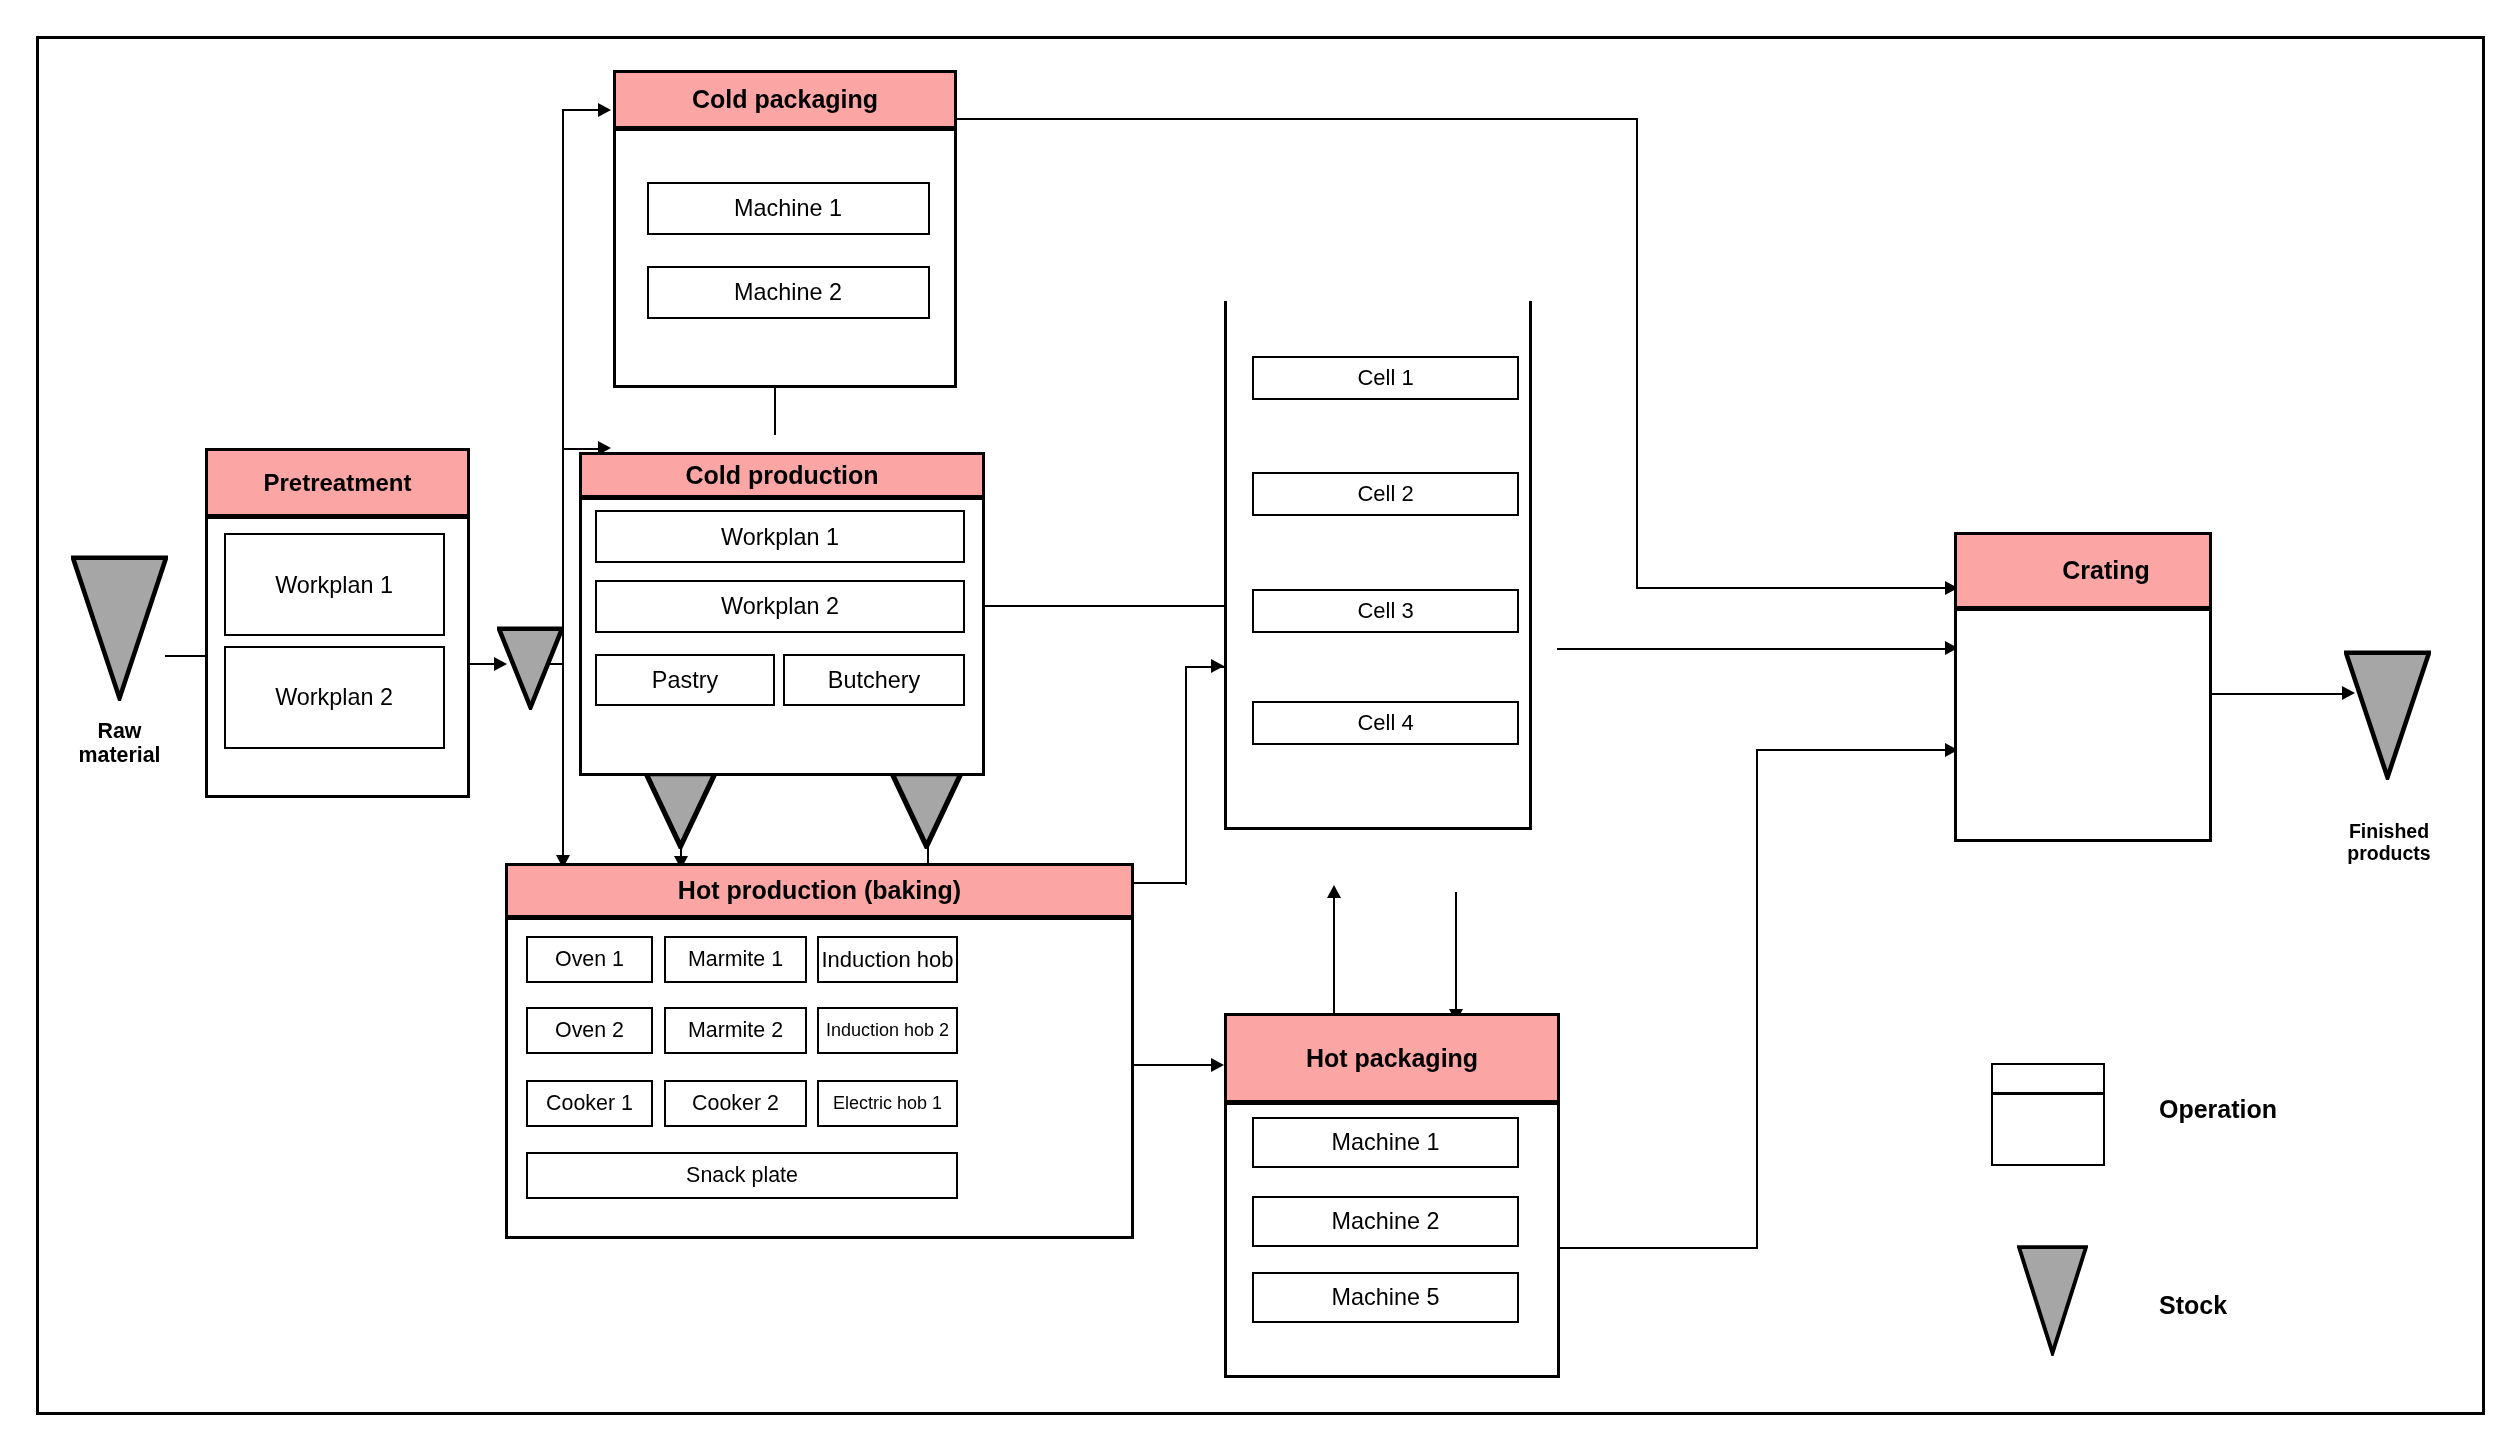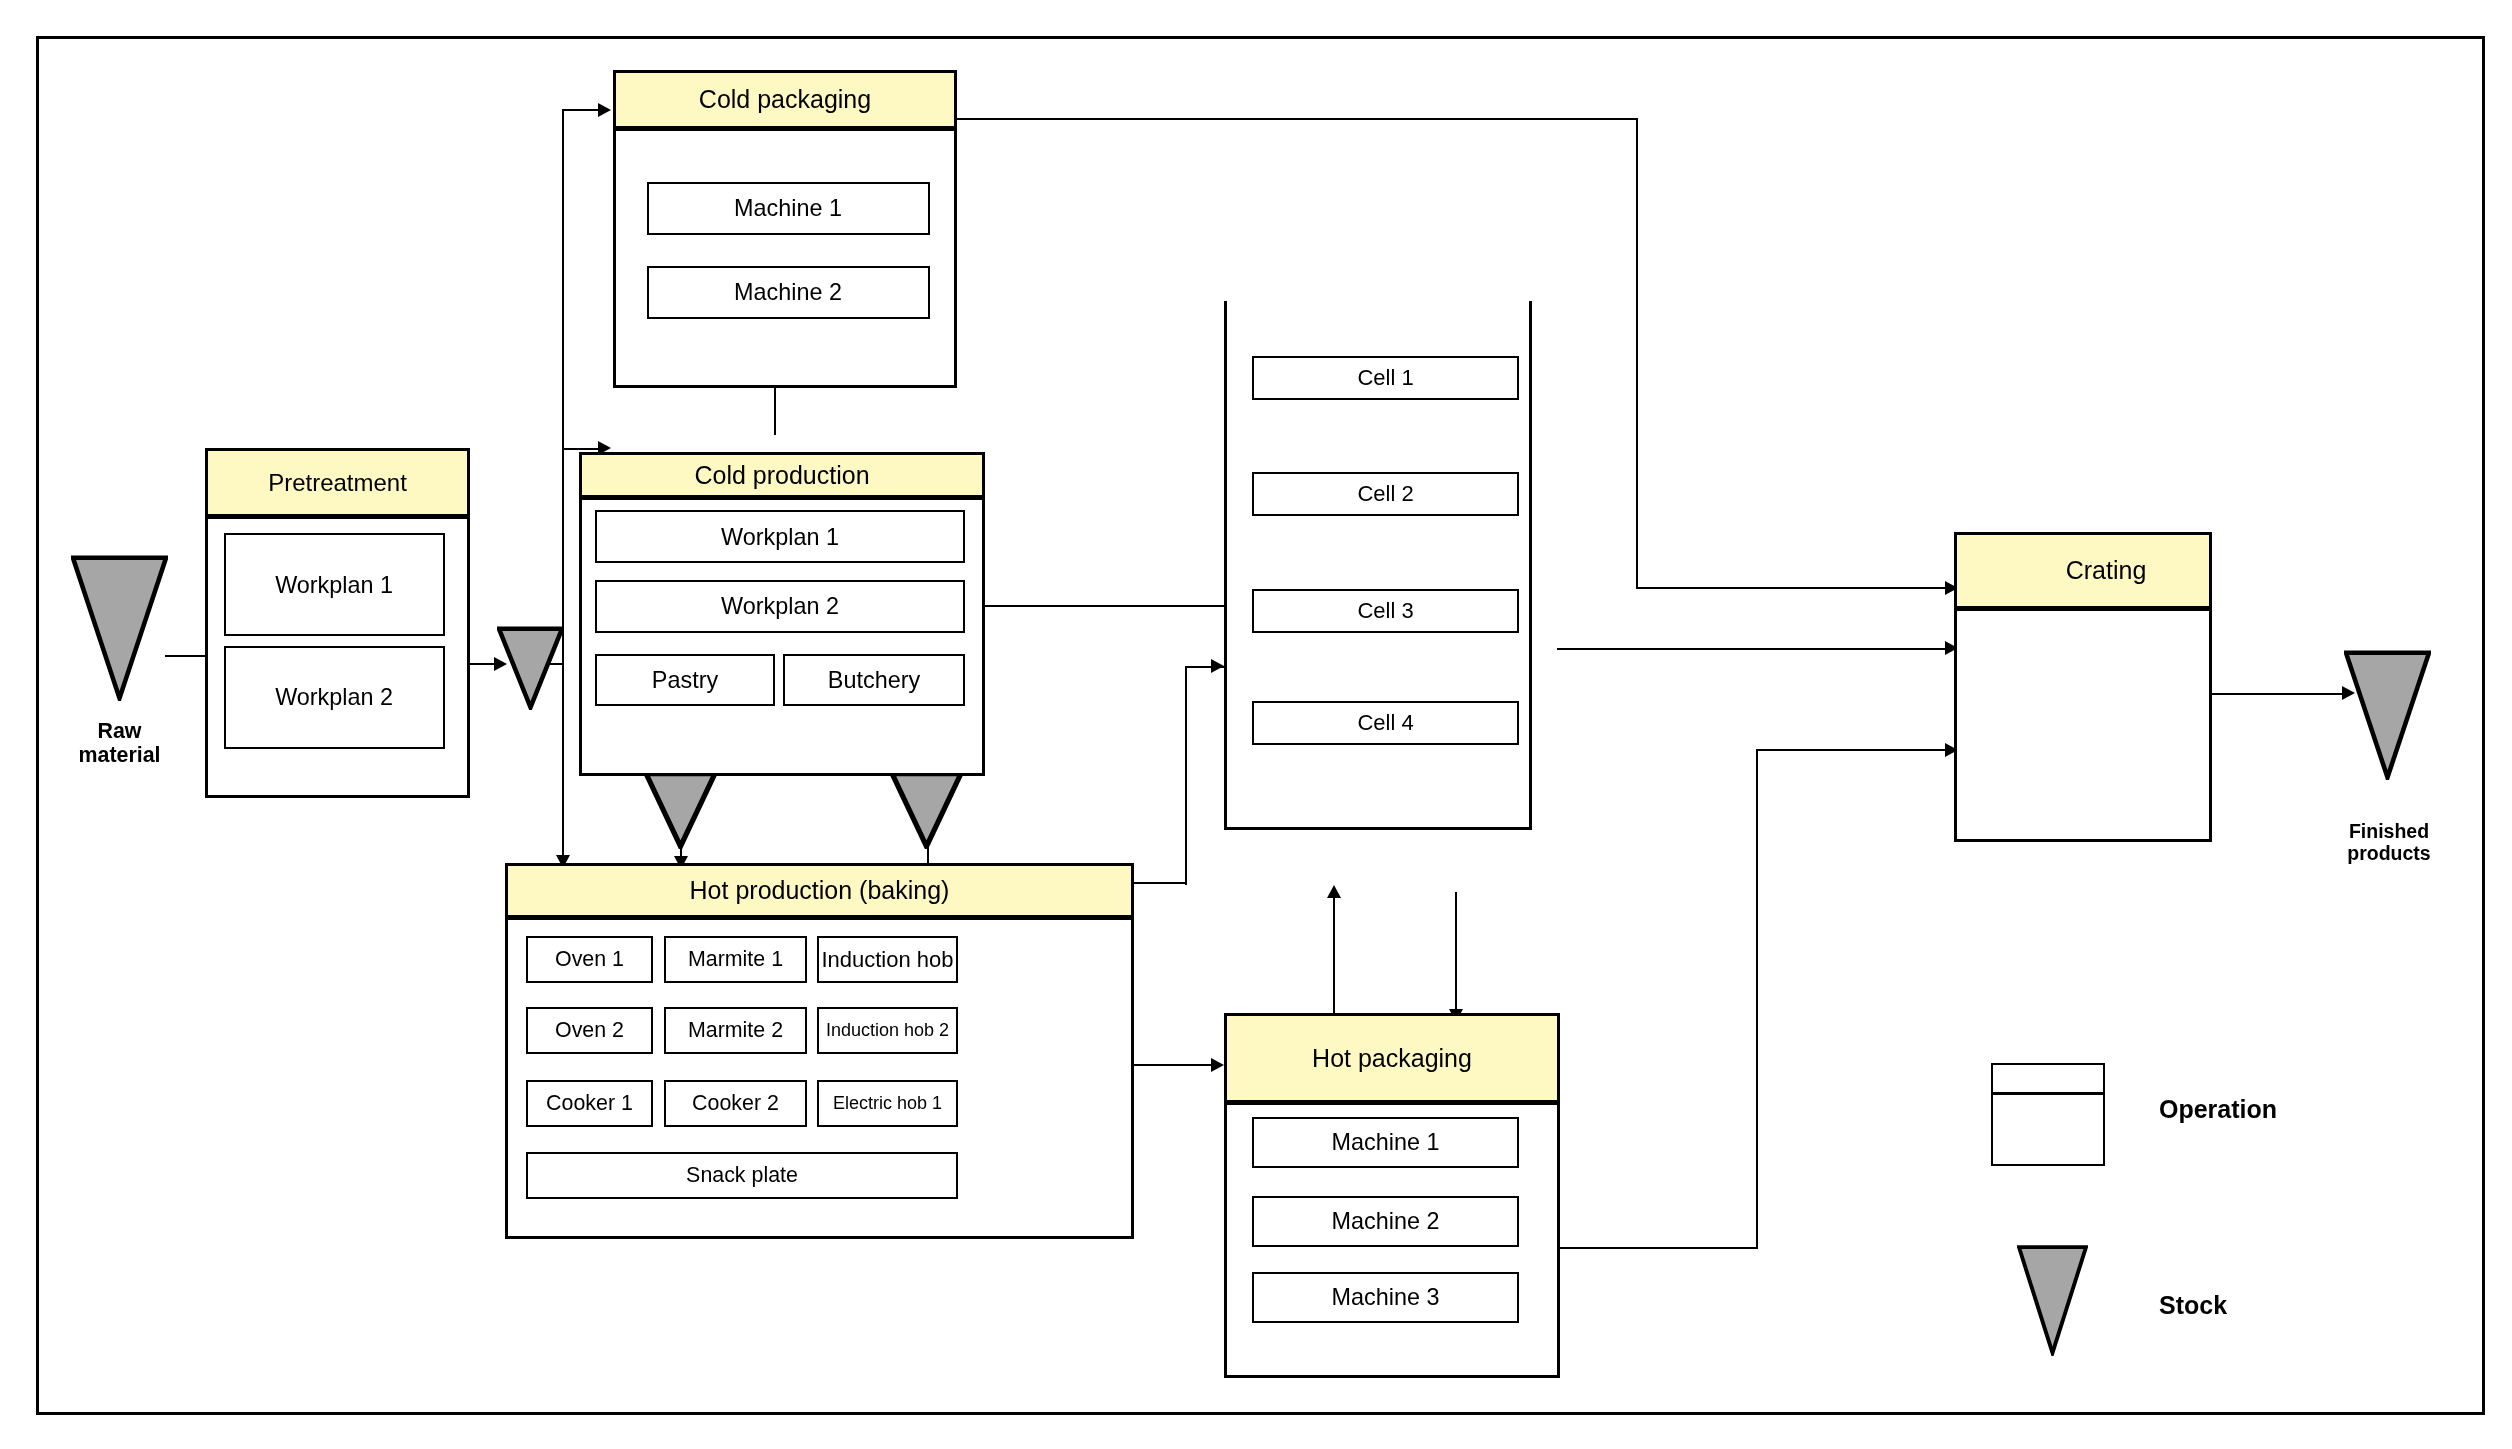--- a/index.html
+++ b/index.html
@@ -8,25 +8,25 @@
   #stage{position:relative;width:2512px;height:1449px;background:#fff;overflow:hidden;}
 
   
   #frame{position:absolute;left:36px;top:36px;width:2449px;height:1379px;
          border:3.2px solid #000;box-sizing:border-box;background:#fff;}
 
   
   .unit{position:absolute;box-sizing:border-box;}
   .unit .hdr{
       box-sizing:border-box;
-      background:#fef9c3;
+      background:#fca5a5;
       border:3.2px solid #000;
       border-bottom-width:5.8px;
       color:#000;
-      font-weight:normal;
+      font-weight:bold;
       display:flex;align-items:center;justify-content:center;
       text-align:center;
       line-height:1.05;
   }
   .unit .body{
       box-sizing:border-box;
       background:#fff;
       border:3.2px solid #000;
       border-top:none;
       position:relative;
@@ -222,21 +222,21 @@
       <div class="slot" style="left:25px;top:288px;width:267px;height:44px;font-size:22px;">Cell 3</div>
       <div class="slot" style="left:25px;top:400px;width:267px;height:44px;font-size:22px;">Cell 4</div>
     </div>
   </div>
 
   <div class="unit" style="left:1224px;top:1013px;width:336px;height:365px;">
     <div class="hdr" style="width:336px;height:92px;font-size:25px;">Hot packaging</div>
     <div class="body" style="width:336px;height:273px;">
       <div class="slot" style="left:25px;top:11.7px;width:267px;height:51px;font-size:23.4px;">Machine 1</div>
       <div class="slot" style="left:25px;top:91px;width:267px;height:51px;font-size:23.4px;">Machine 2</div>
-      <div class="slot" style="left:25px;top:167px;width:267px;height:51px;font-size:23.4px;">Machine 3</div>
+      <div class="slot" style="left:25px;top:167px;width:267px;height:51px;font-size:23.4px;">Machine 5</div>
     </div>
   </div>
 
   <div class="unit" style="left:1954px;top:532px;width:258px;height:310px;">
     <div class="hdr" style="width:258px;height:79px;font-size:25px;padding-left:46px;">Crating</div>
     <div class="body" style="width:258px;height:231px;"></div>
   </div>
 
   <div class="lg-op" style="left:1991px;top:1063px;width:114px;height:103px;">
     <div class="div" style="top:27px;"></div>

